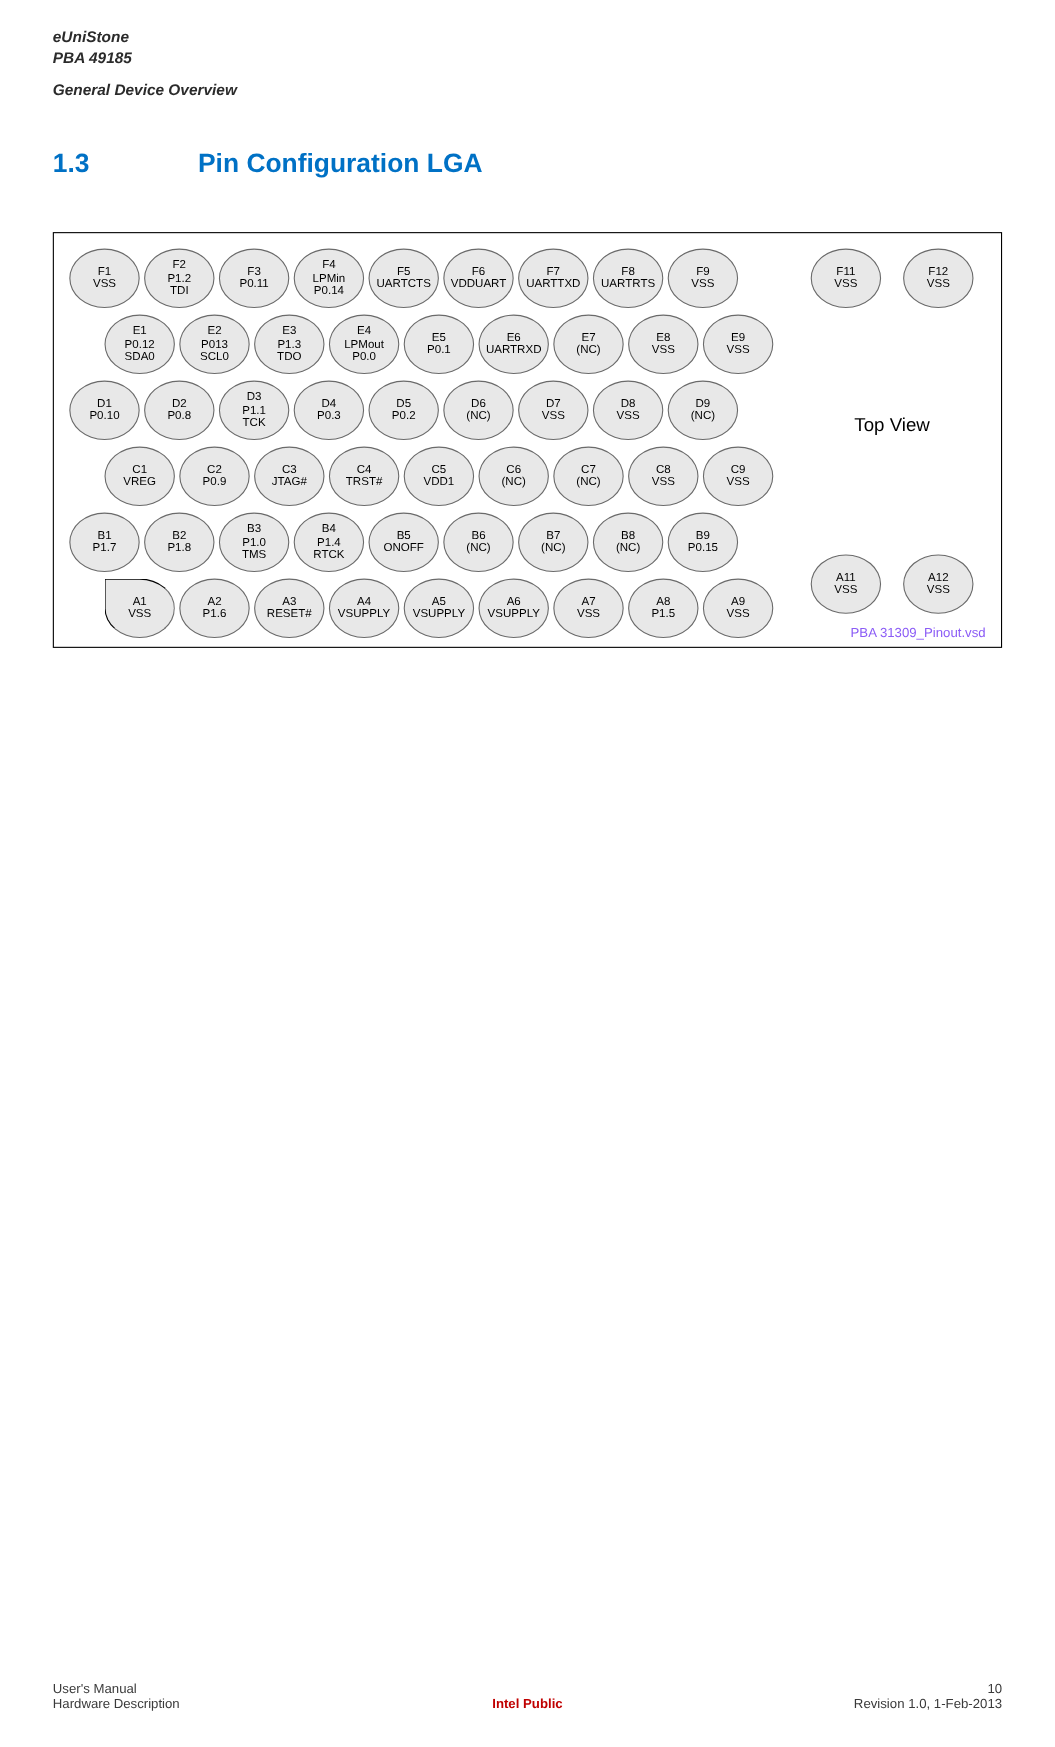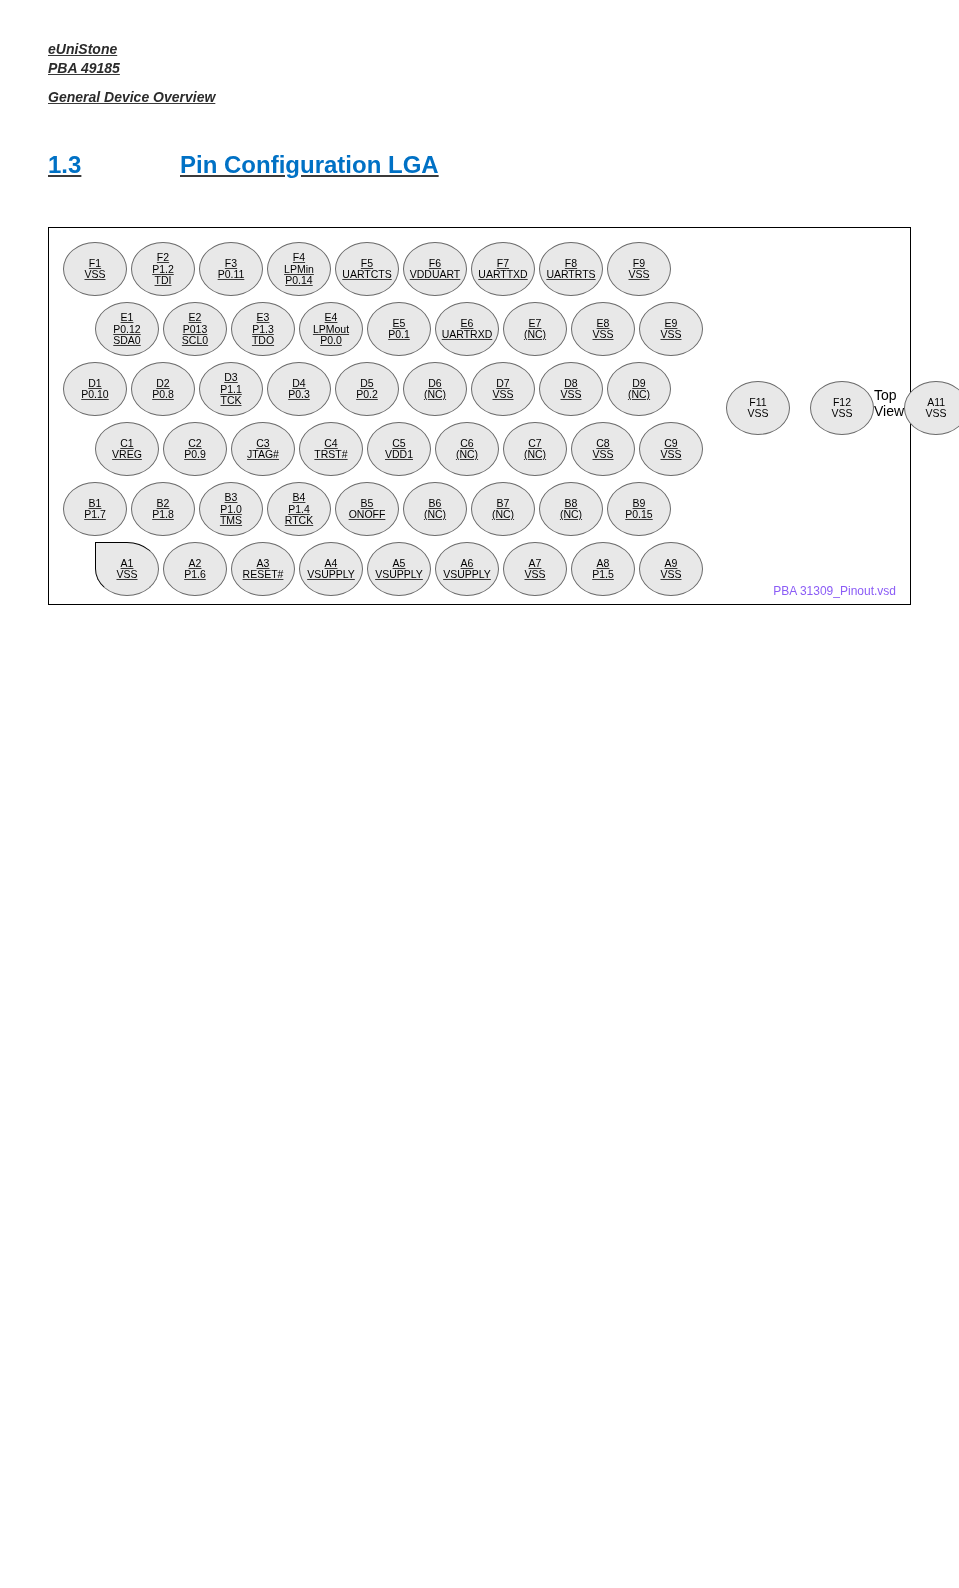--- a/index.html
+++ b/index.html
@@ -15,22 +15,21 @@
     padding: 0;
     background: #fff;
     font-family: Verdana, Geneva, sans-serif;
     color: var(--ink);
   }
   .page {
     width: var(--page-w);
     height: var(--page-h);
     position: relative;
     box-sizing: border-box;
-    padding: 40px 48px 40px 48px;
-    text-decoration: underline;
+    padding: 24px 48px 40px 48px;
   }
 
   
   .hdr {
     display: flex;
     justify-content: space-between;
     align-items: flex-start;
   }
   .hdr-left {
     font-size: 14px;
@@ -107,30 +106,30 @@
   }
   .pin span { display: block; }
 
   .right-group {
     position: absolute;
     right: 14px;
     top: 14px;
     bottom: 30px;
     width: 170px;
     display: flex;
-    flex-direction: row;
+    flex-direction: column;
     justify-content: space-between;
     align-items: center;
   }
   .right-pair {
     display: flex;
     gap: 20px;
   }
   .topview {
-    font-size: 14px;
+    font-size: 17px;
     color: #000;
     align-self: center;
     margin-top: -10px;
   }
   .vsd-label {
     position: absolute;
     right: 14px;
     bottom: 6px;
     font-size: 12px;
     color: #8b5cf6;
@@ -451,14 +450,25 @@
               <span>VSS</span>
             </div>
           </div>
       </div>
 
       <div class="vsd-label">PBA 31309_Pinout.vsd</div>
     </div>
 
   </div>
 
+  <div class="ftr">
+    <div class="left">
+      <span>User's Manual</span><br>
+      <span>Hardware Description</span>
+    </div>
+    <div class="center">Intel Public</div>
+    <div class="right">
+      <span>10</span><br>
+      <span>Revision 1.0, 1-Feb-2013</span>
+    </div>
+  </div>
 
 </div>
 
 </body></html>

